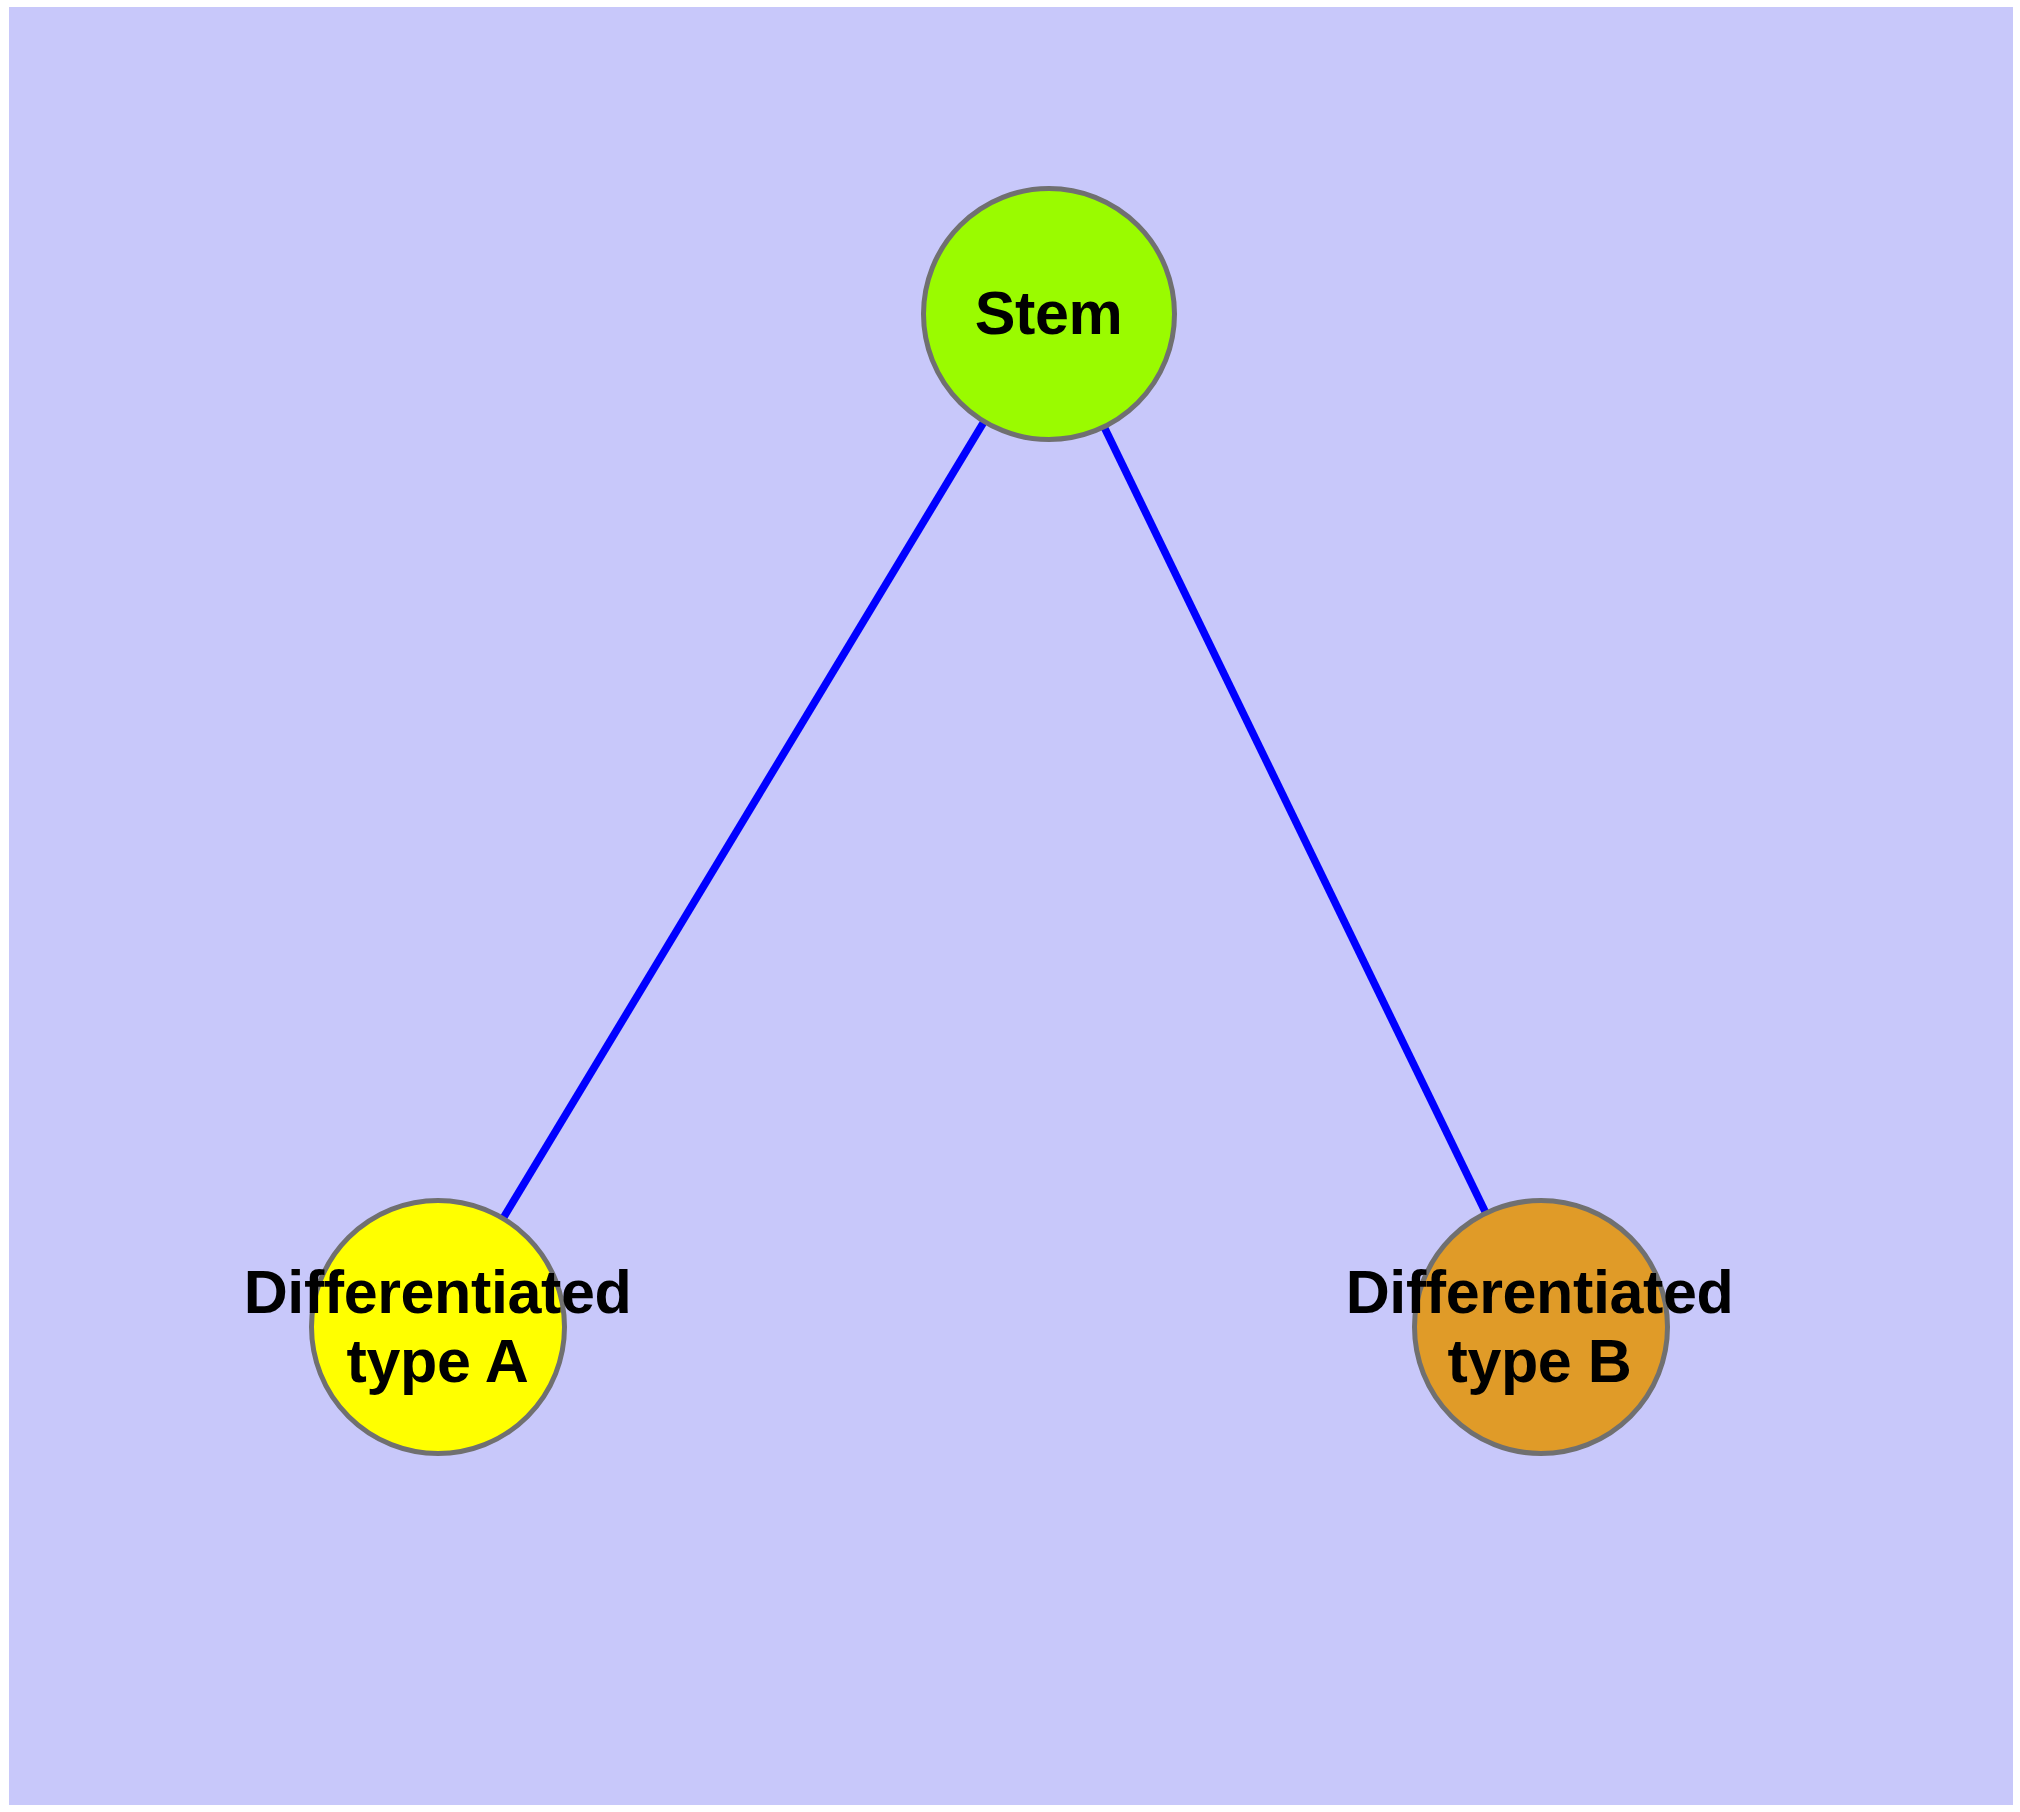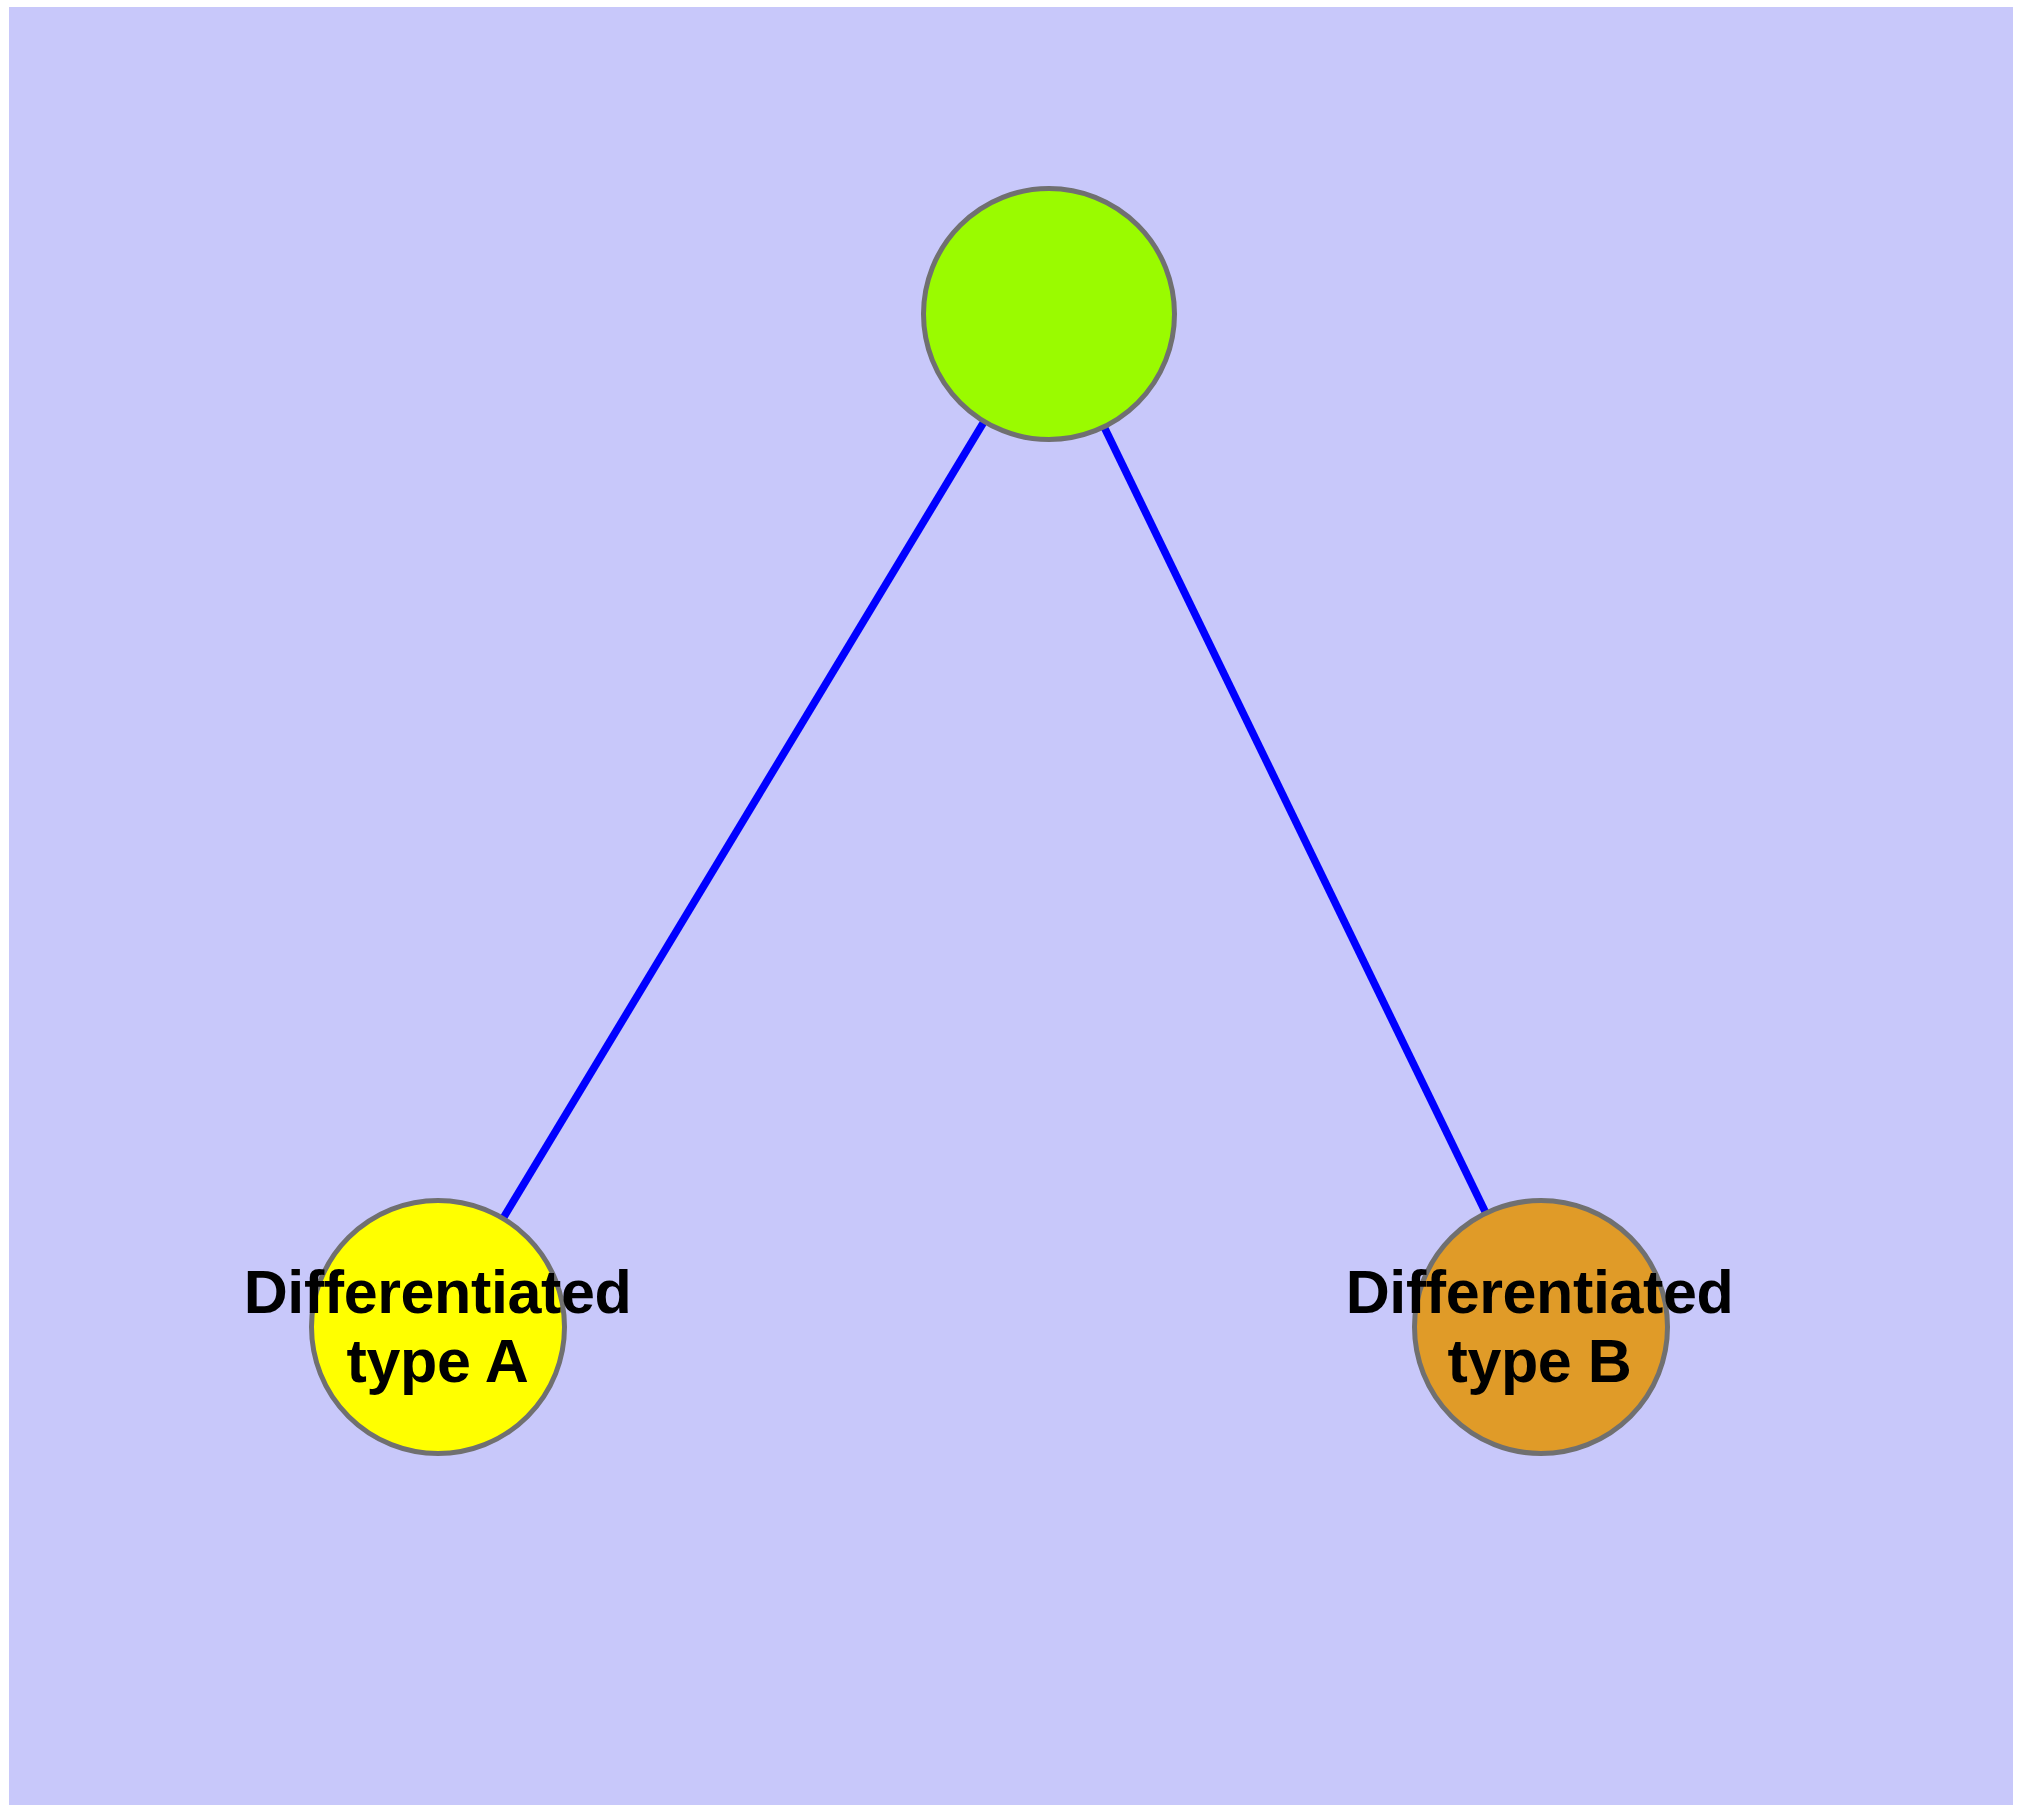--- a/index.html
+++ b/index.html
@@ -70,20 +70,21 @@
     <svg id="edge-layer" viewBox="0 0 2364 2122" preserveAspectRatio="none">
       <line id="edge-0" x1="1227" y1="362" x2="506" y2="1557" stroke="#0000ff" stroke-width="9"></line>
       <line id="edge-1" x1="1227" y1="362" x2="1807" y2="1557" stroke="#0000ff" stroke-width="9"></line>
     </svg>
 
     <div id="node-layer">
       <div id="node-0" class="node" style="left: 912px; top: 179px; width: 256px; height: 256px; background: rgb(154, 251, 0); border-color: rgb(112, 112, 112); border-width: 5.1px;"></div>
       <div id="node-1" class="node" style="left: 300px; top: 1191px; width: 258px; height: 258px; background: rgb(255, 255, 0); border-color: rgb(112, 112, 112); border-width: 5.1px;"></div>
       <div id="node-2" class="node" style="left: 1403px; top: 1191px; width: 258px; height: 258px; background: rgb(224, 155, 40); border-color: rgb(112, 112, 112); border-width: 5.1px;"></div>
 
+      <div id="label-0" class="node-label" style="font-size: 61px; color: rgb(0, 0, 0); width: 932px; left: 574px; top: 272px;">Stem</div>
       <div id="label-1" class="node-label" style="font-size: 61px; color: rgb(0, 0, 0); width: 932px; left: -37px; top: 1251px;">Differentiated
 type A</div>
       <div id="label-2" class="node-label" style="font-size: 61px; color: rgb(0, 0, 0); width: 932px; left: 1065px; top: 1251px;">Differentiated
 type B</div>
     </div>
 
   </div>
 </div>
 
 

